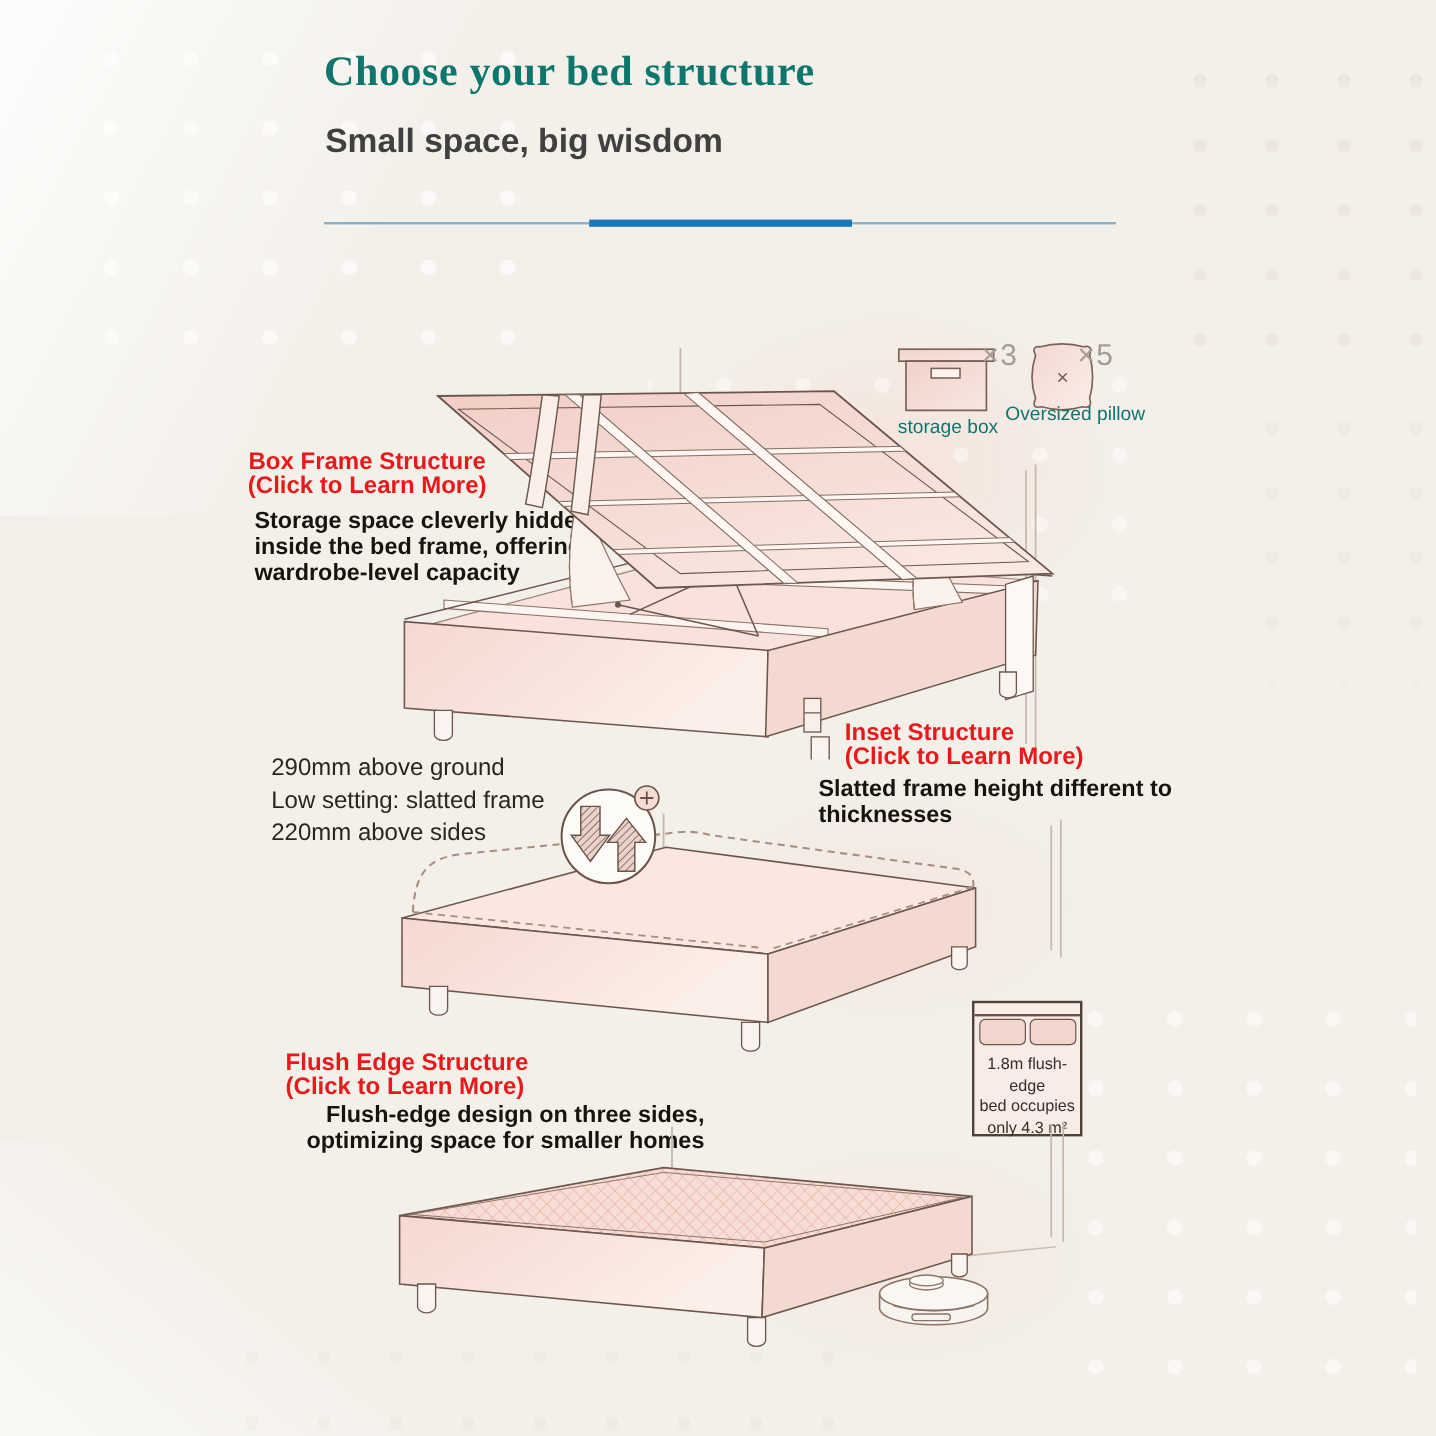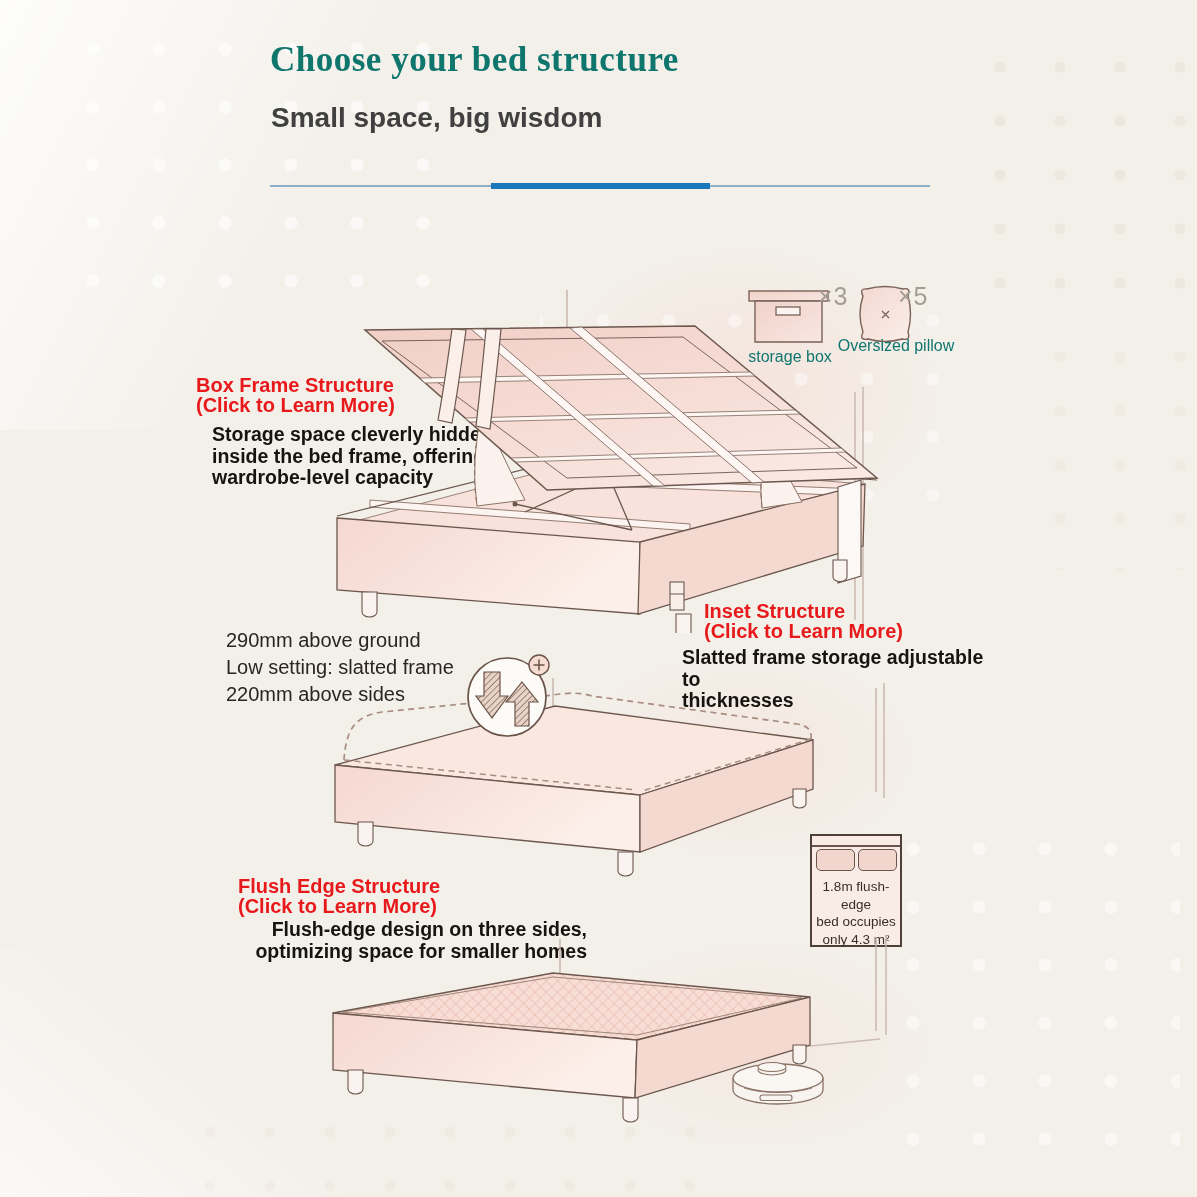--- a/index.html
+++ b/index.html
@@ -26,21 +26,21 @@
   .subtitle{left:271px;top:102px;font-weight:bold;font-size:28px;color:#404040;}
   .rule-thin{left:270px;top:185px;width:660px;height:2px;background:#8cb0c9;}
   .rule-thick{left:491px;top:183px;width:219px;height:6px;background:#1878ba;}
   
   .prop-count{font-size:25px;color:#a59d94;letter-spacing:1px;}
   .prop-label{font-size:16px;color:#0f766e;text-align:center;}
   
   .red-h{color:#e8191b;font-weight:bold;font-size:20px;line-height:19.5px;cursor:pointer;}
   .desc{font-weight:bold;font-size:19.5px;line-height:21.5px;color:#17130e;}
   .note{font-size:20px;line-height:27px;color:#2b2520;}
-  .center{}
+  .center{text-align:center;}
   
   .floorplan{left:810px;top:834px;width:92px;height:113px;border:2px solid #4f4138;
     background:#f9ebe5;box-sizing:border-box;}
   .fp-line{left:0;top:9px;width:100%;height:1.5px;background:#6a564c;}
   .fp-pillow{width:39px;height:22px;border:1.3px solid #6a564c;border-radius:5px;
     background:#f2d5cd;box-sizing:border-box;}
   .fp-text{left:0;top:42px;width:100%;text-align:center;font-size:13.5px;
     line-height:17.5px;color:#36302a;}
   svg{display:block;}
 </style>
@@ -156,21 +156,21 @@
   <div class="abs note" style="left:226px;top:627px;">
     <div>290mm above ground</div>
     <div>Low setting: slatted frame</div>
     <div>220mm above sides</div>
   </div>
   <div class="abs" style="left:704px;top:602px;">
     <div class="red-h">Inset Structure</div>
     <div class="red-h">(Click to Learn More)</div>
   </div>
   <div class="abs desc" style="left:682px;top:647px;width:320px;">
-    <div>Slatted frame storage adjustable to</div>
+    <div>Slatted frame height different to</div>
     <div>thicknesses</div>
   </div>
 
   <svg class="abs" style="left:320px;top:640px;" width="580" height="240" viewBox="0 0 580 240">
     <defs>
       <linearGradient id="frontG2" x1="0" y1="0" x2="1" y2=".4">
         <stop offset="0" stop-color="#f5d8d1"></stop>
           <stop offset="1" stop-color="#fcefe9"></stop>
       </linearGradient>
       <pattern id="hatch" width="4.5" height="4.5" patternUnits="userSpaceOnUse" patternTransform="rotate(45)">

